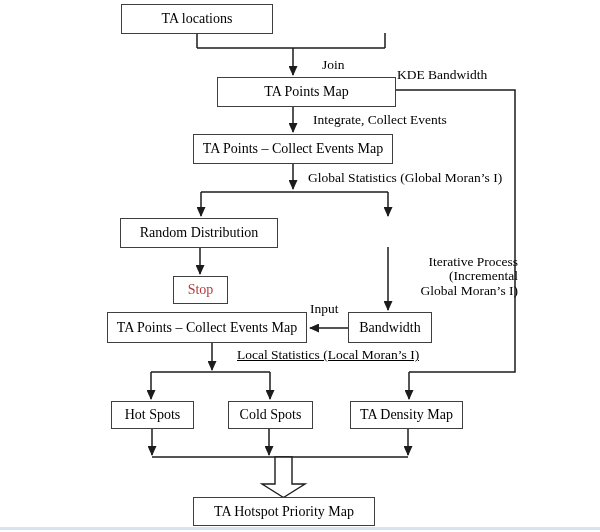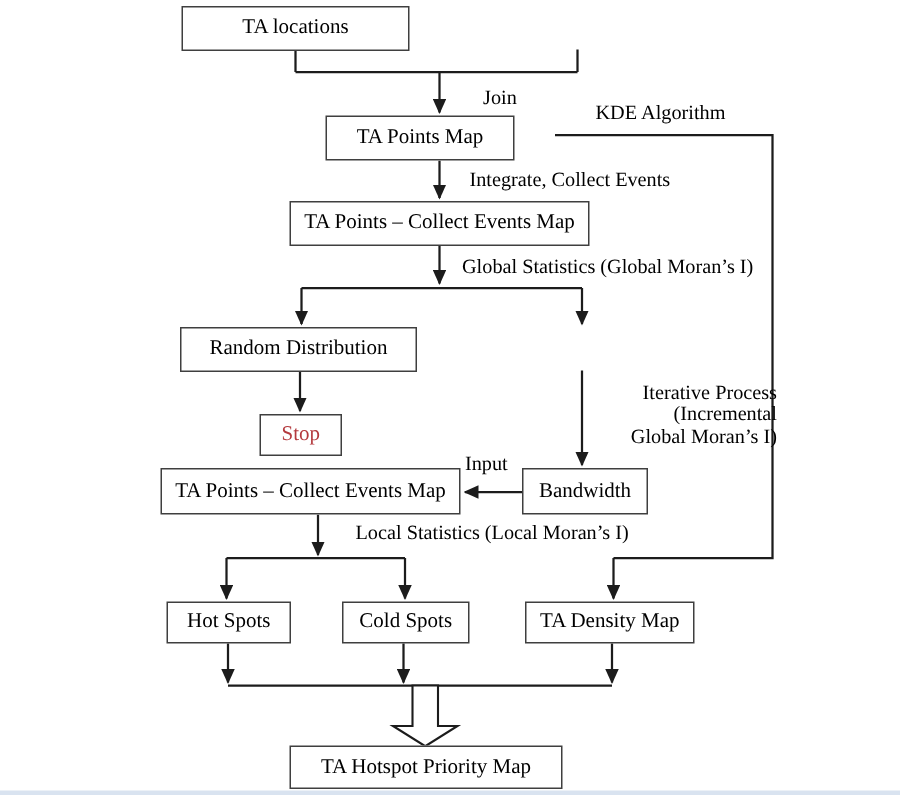--- a/index.html
+++ b/index.html
@@ -26,21 +26,21 @@
     white-space: nowrap;
   }
   .node.stop { color: var(--stop-color, #b43a3e); }
   .lbl {
     position: absolute;
     font-size: 13.5px;
     white-space: nowrap;
     line-height: 15px;
   }
   .lbl.iter { white-space: normal; text-align: right; line-height: 14.3px; }
-  .lbl.clip { height: 16px; overflow: hidden; }
+  .lbl.clip { height: 16px; overflow: hidden; text-decoration: underline; }
   .bottom-strip {
     position: absolute;
     left: 0; top: 527px;
     width: 600px; height: 3px;
     background: var(--strip-color, #d9e3f0);
   }
 </style>
 </head>
 <body>
 
@@ -71,33 +71,33 @@
       <path d="M409,372 V399" marker-end="url(#ah)"></path>
       <path d="M152,428 V455" marker-end="url(#ah)"></path>
       <path d="M269,428 V455" marker-end="url(#ah)"></path>
       <path d="M408,428 V455" marker-end="url(#ah)"></path>
       <path d="M152,457 H408"></path>
       <polygon points="275,457 292,457 292,484 305,484 283.5,497.5 262,484 275,484" fill="#ffffff" stroke="#1c1c1c" stroke-width="1.4"></polygon>
     </g>
   </svg>
 
   <div class="node" style="left:121px;top:4px;width:152px;height:30px">TA locations</div>
-  <div class="node" style="left:217px;top:77px;width:126px;height:30px">TA Points Map</div>
+  <div class="node" style="left:217px;top:77px;width:179px;height:30px">TA Points Map</div>
   <div class="node" style="left:193px;top:134px;width:200px;height:30px">TA Points – Collect Events Map</div>
   <div class="node" style="left:120px;top:218px;width:158px;height:30px">Random Distribution</div>
   <div class="node stop" style="left:173px;top:276px;width:55px;height:28px">Stop</div>
   <div class="node" style="left:107px;top:312px;width:200px;height:31px">TA Points – Collect Events Map</div>
   <div class="node" style="left:348px;top:312px;width:84px;height:31px">Bandwidth</div>
   <div class="node" style="left:111px;top:401px;width:83px;height:28px">Hot Spots</div>
   <div class="node" style="left:228px;top:401px;width:85px;height:28px">Cold Spots</div>
   <div class="node" style="left:193px;top:497px;width:182px;height:29px">TA Hotspot Priority Map</div>
   <div class="node" style="left:350px;top:401px;width:113px;height:28px">TA Density Map</div>
 
   <div class="lbl" style="left:322px;top:57px">Join</div>
-  <div class="lbl" style="left:397px;top:67px">KDE Algorithm</div>
+  <div class="lbl" style="left:397px;top:67px">KDE Bandwidth</div>
   <div class="lbl" style="left:313px;top:112px">Integrate, Collect Events</div>
   <div class="lbl" style="left:308px;top:170px">Global Statistics (Global Moran’s I)</div>
   <div class="lbl iter" style="left:398px;top:255px;width:120px">
     <div>Iterative Process</div>
     <div>(Incremental</div>
     <div>Global Moran’s I)</div>
   </div>
   <div class="lbl" style="left:310px;top:301px">Input</div>
   <div class="lbl clip" style="left:237px;top:347px">Local Statistics (Local Moran’s I)</div>
 

